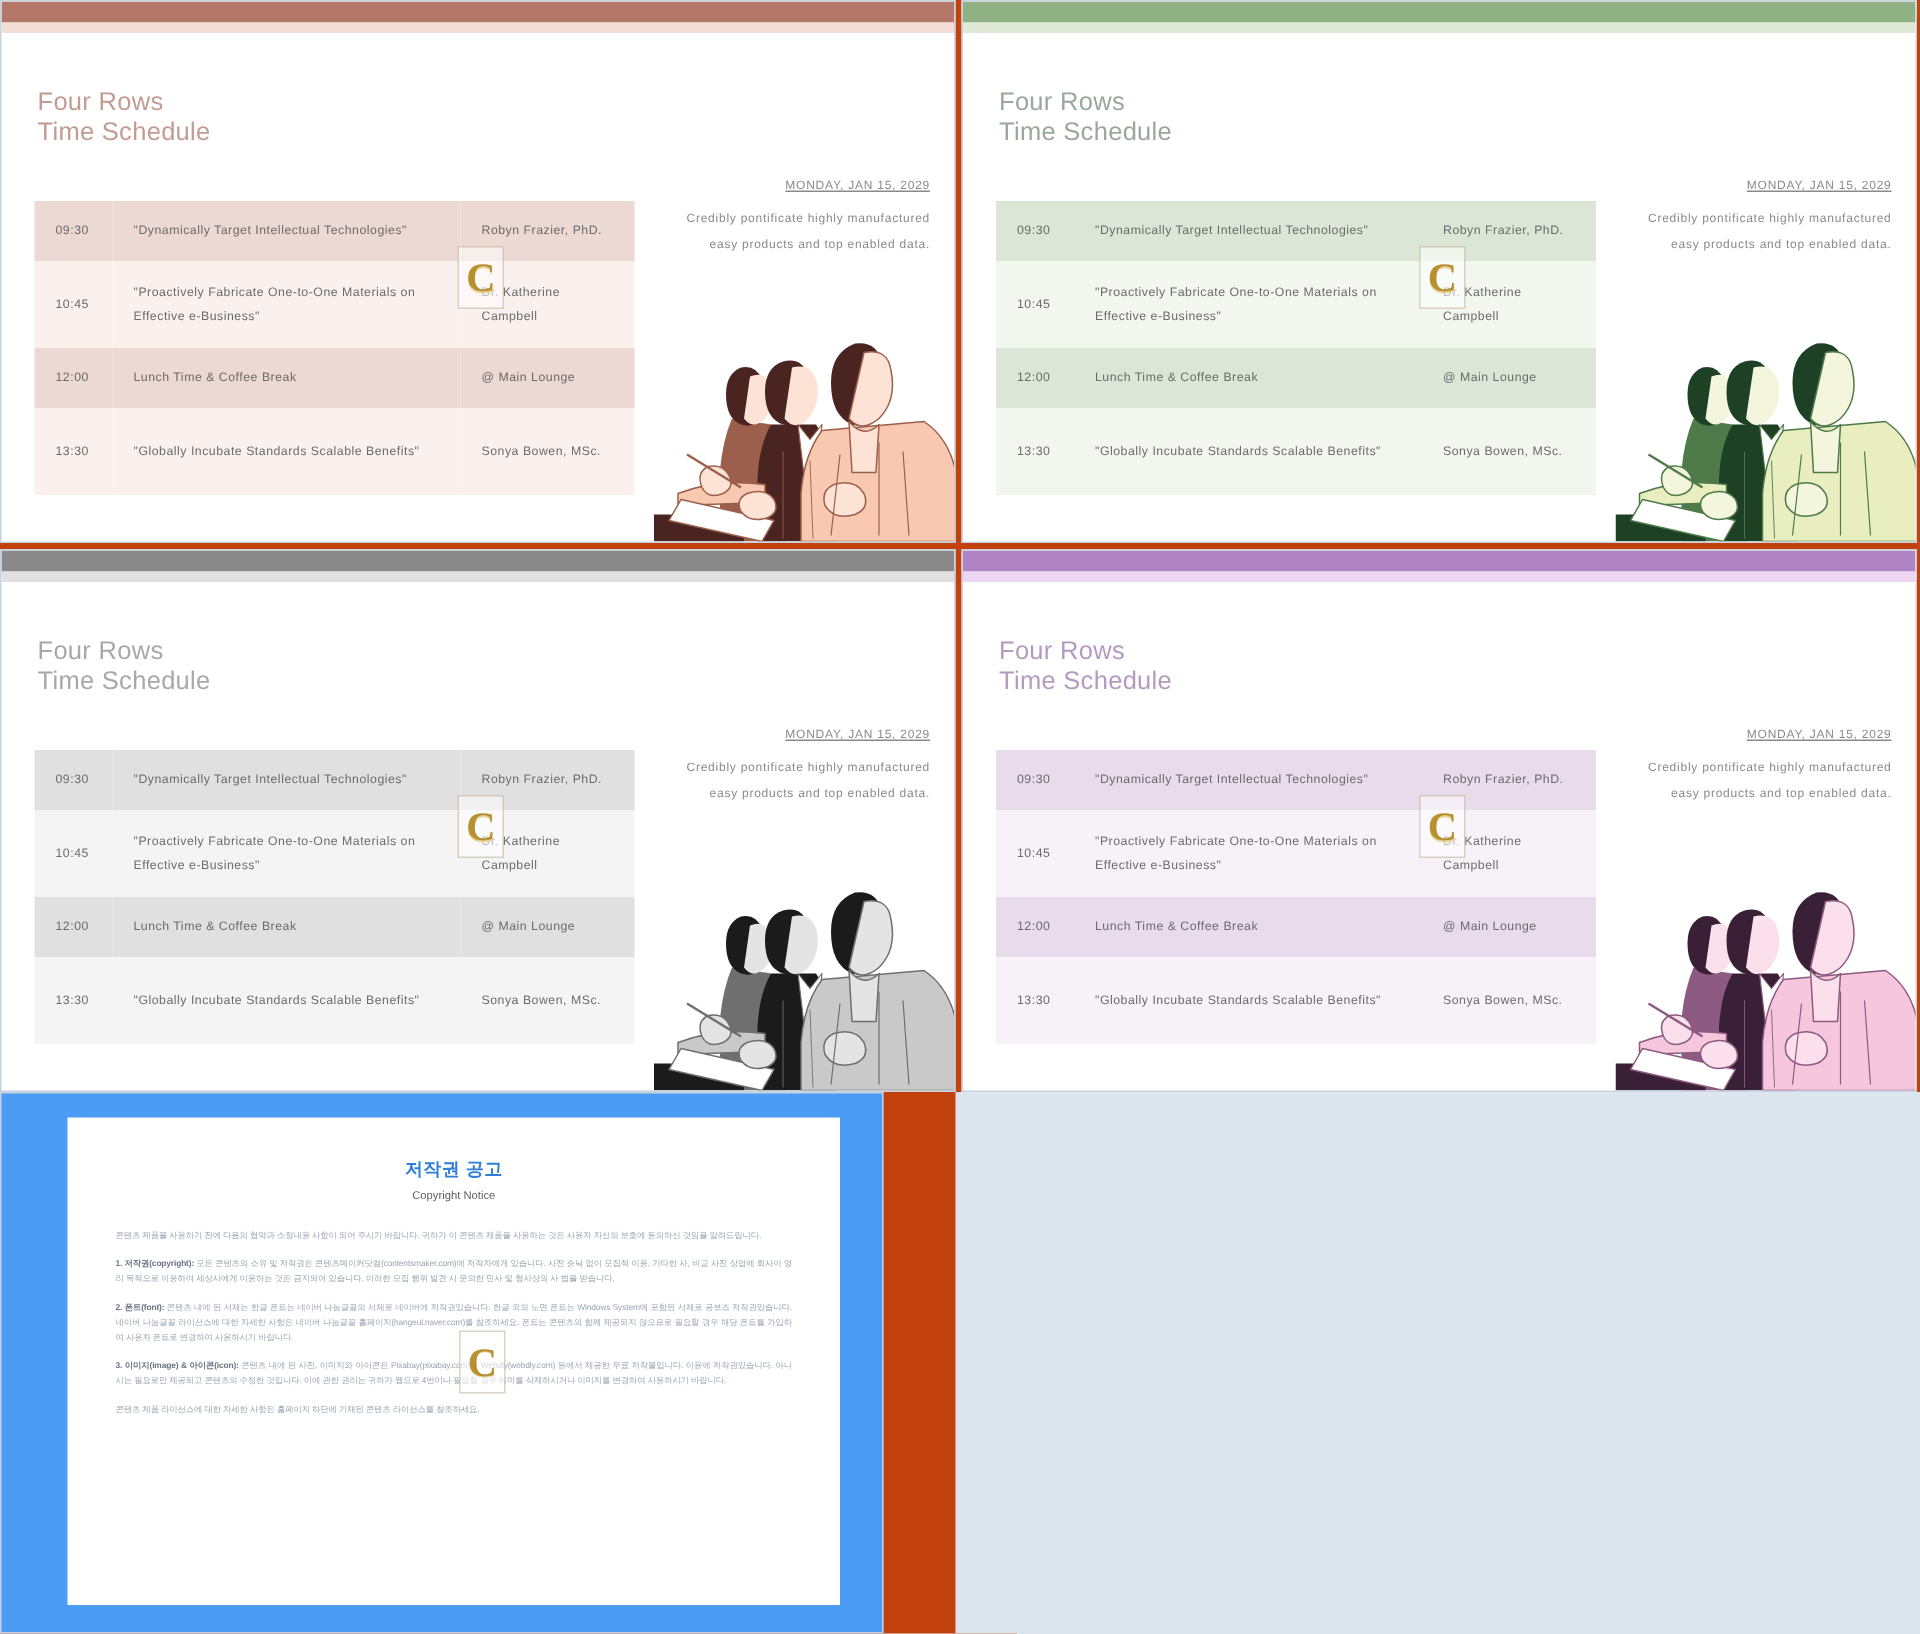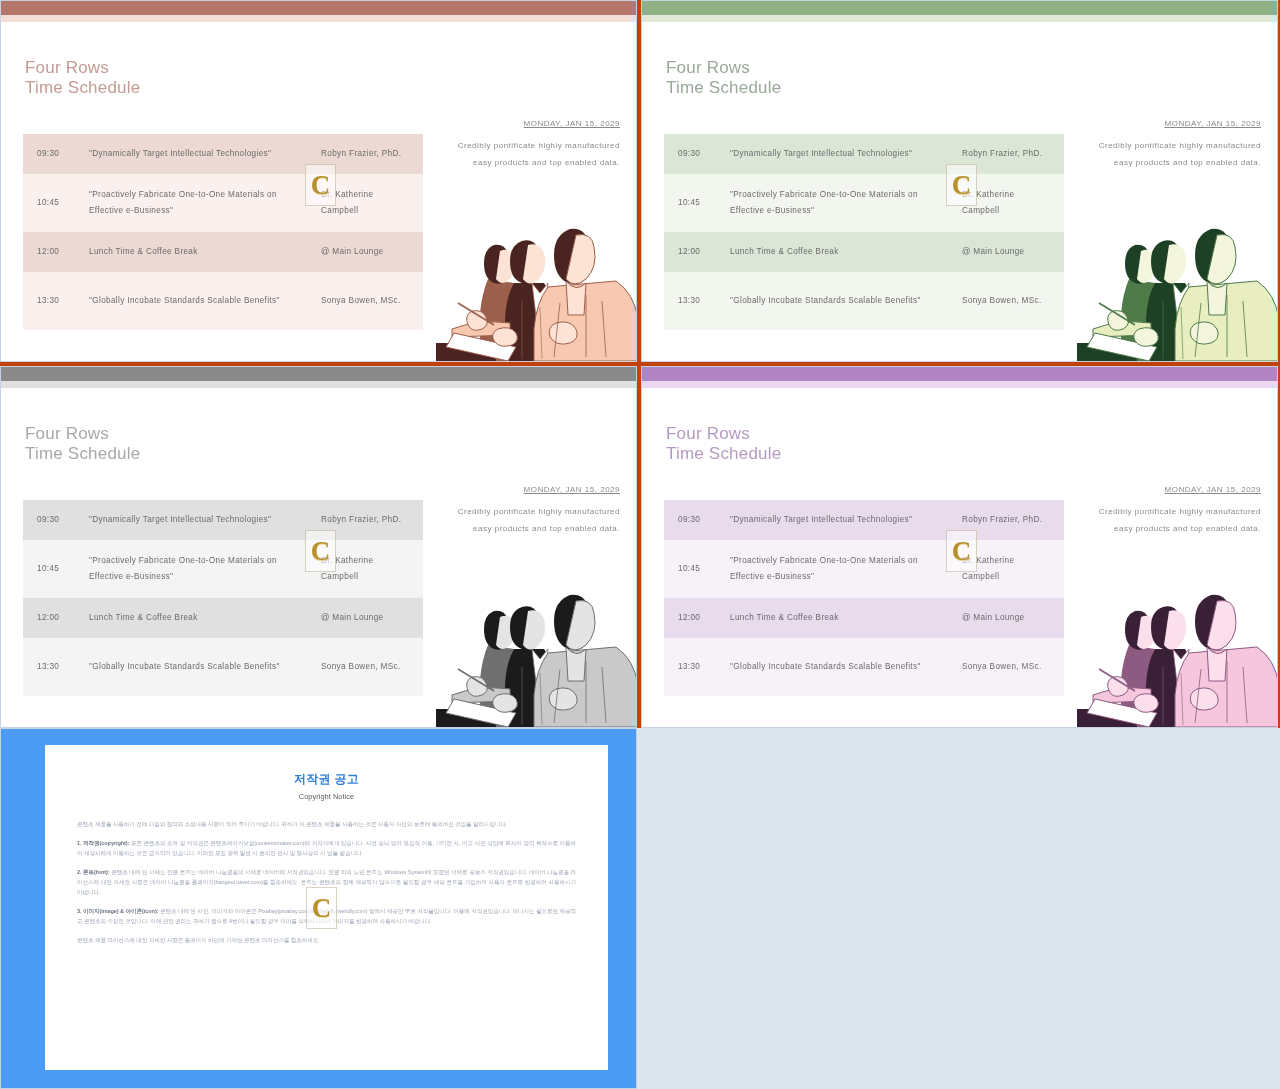--- a/index.html
+++ b/index.html
@@ -82,21 +82,21 @@
     font-weight: bold; font-size: 27px;
     color: #b7902f;
     text-shadow: 0 1px 0 #e8d49a;
     pointer-events: none;
   }
   .slide .wm { left: 304px; top: 163px; }
 
   
   .cpanel {
     position: absolute; left: 0; top: 728px;
-    width: 637px; height: 361px;
+    width: 589px; height: 361px;
     background: #4a9cf5;
     border: 1px solid #c6d2e0;
     padding: 16px 28px 18px 44px;
   }
   .cpaper {
     width: 100%; height: 100%;
     background: #ffffff;
     padding: 26px 32px;
   }
   .c-title {

